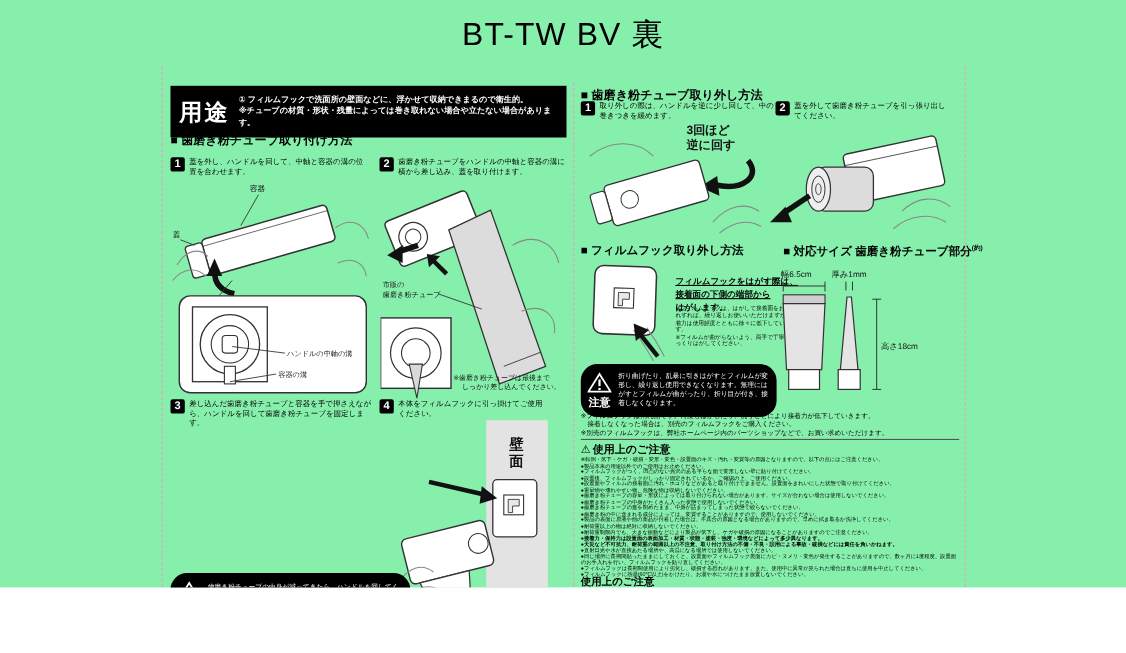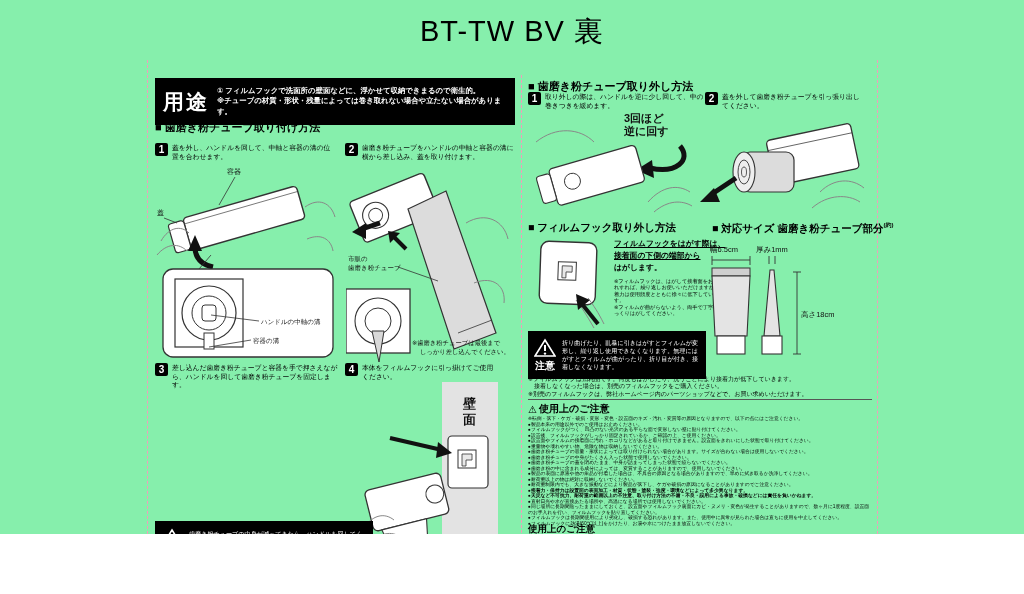--- a/index.html
+++ b/index.html
@@ -14,26 +14,26 @@
   .usage-label{font-size:21px;font-weight:bold;letter-spacing:2px;flex:none;}
   .usage-lines{font-size:7.4px;line-height:10.4px;font-weight:bold;}
   
   .sec-heading{font-size:11px;font-weight:bold;}
   .sub-heading{font-size:10.5px;font-weight:bold;}
   
   .step{display:flex;gap:4px;align-items:flex-start;}
   .step-num{width:13px;height:13px;background:#000;color:#fff;font-size:10px;font-weight:bold;display:flex;align-items:center;justify-content:center;border-radius:2px;flex:none;}
   .step-text{font-size:6.8px;line-height:8.6px;padding-top:1px;}
   
-  .caution-box{background:#000;color:#fff;display:flex;gap:6px;padding:5px 6px;align-items:center;}
+  .caution-box{background:#000;color:#fff;display:flex;gap:6px;padding:5px 6px;align-items:center;border-radius:15px;}
   .caution-left{display:flex;flex-direction:column;align-items:center;flex:none;}
   .caution-label{font-size:10px;font-weight:bold;margin-top:1px;}
   .caution-text{font-size:6.1px;line-height:8px;}
   
-  .film-main{font-size:7.8px;line-height:12px;font-weight:bold;}
+  .film-main{font-size:7.8px;line-height:12px;font-weight:bold;margin-top:12px;}
   .film-main .u{text-decoration:underline;}
   .film-notes{font-size:5.2px;line-height:6.4px;}
   .consumable-notes{font-size:6px;line-height:7.4px;}
   .divider{height:0;border-top:1px solid #555;}
   .prec-heading{font-size:10px;font-weight:bold;display:flex;align-items:center;gap:2px;}
   .prec-items{font-size:4.8px;line-height:5.5px;}
   .prec-items .bold{font-weight:bold;}
   .care-heading{font-size:9.5px;font-weight:bold;}
   .care-items{font-size:5.4px;line-height:6.6px;}
   svg{display:block;}

